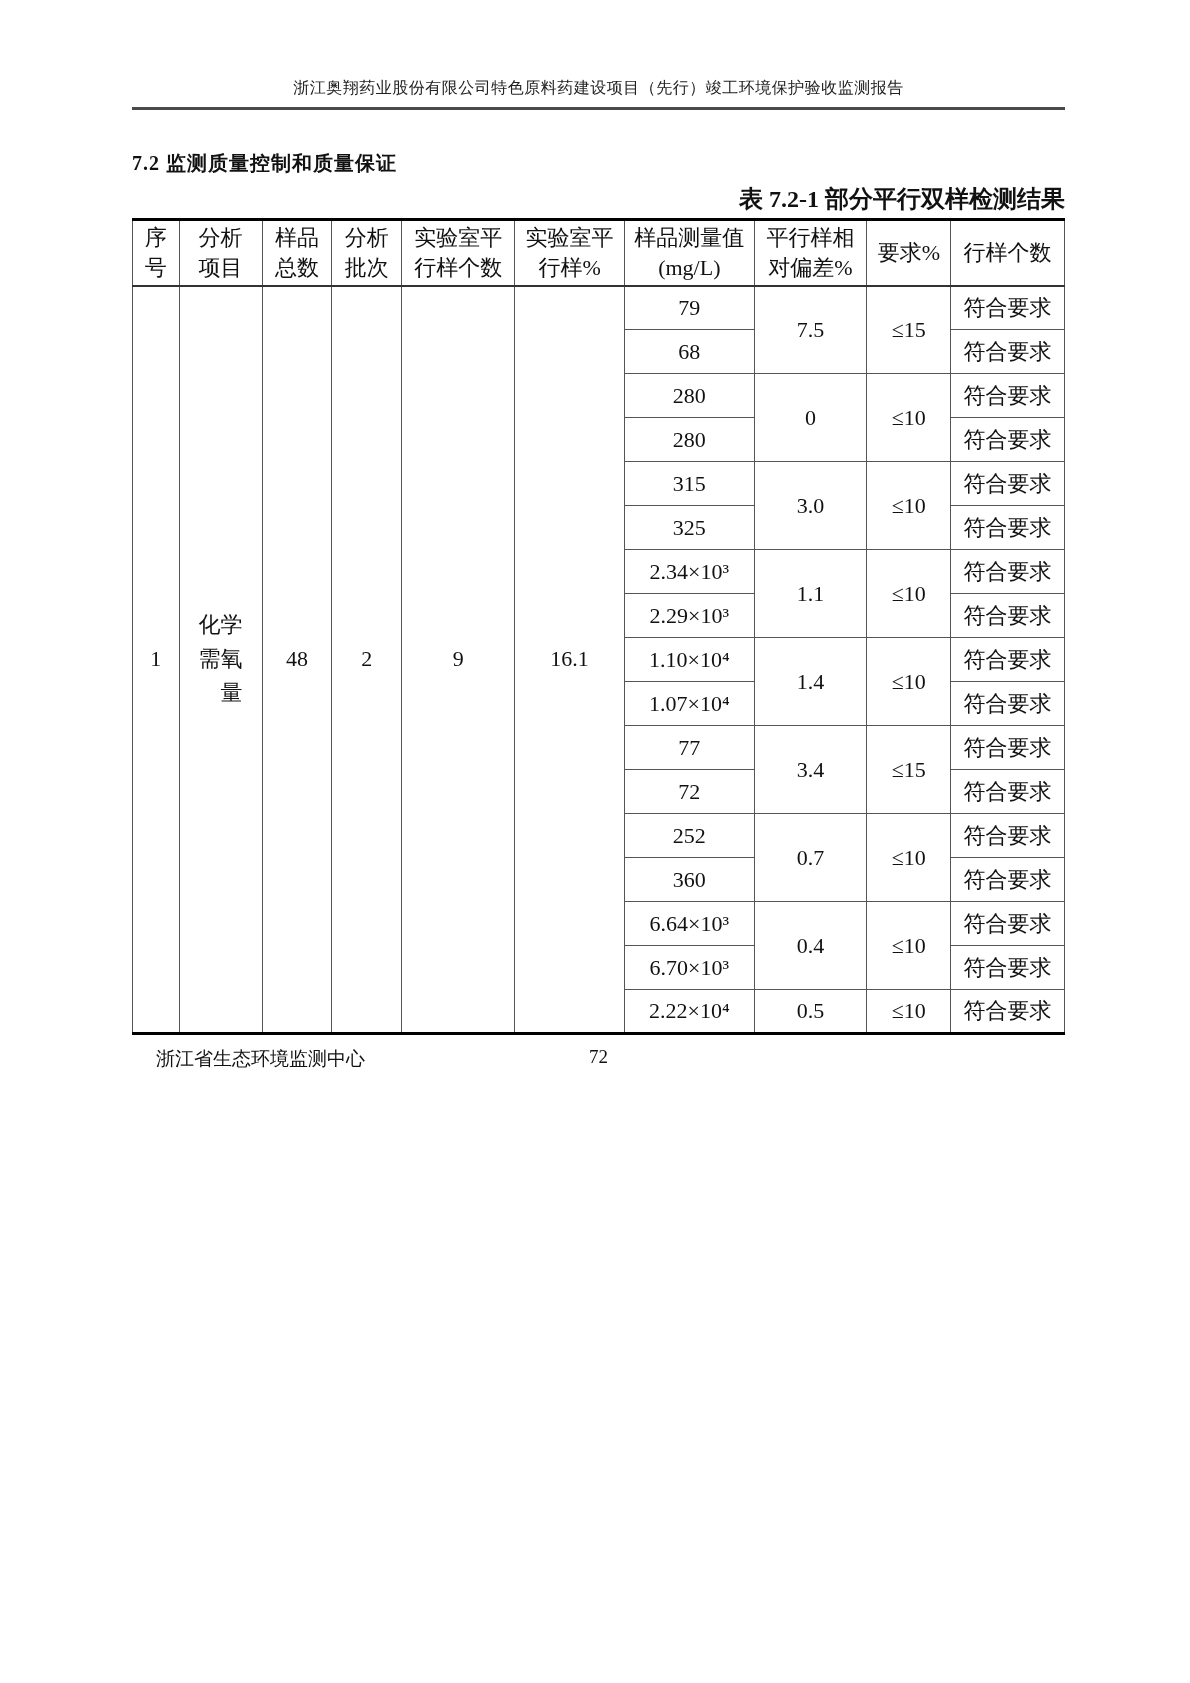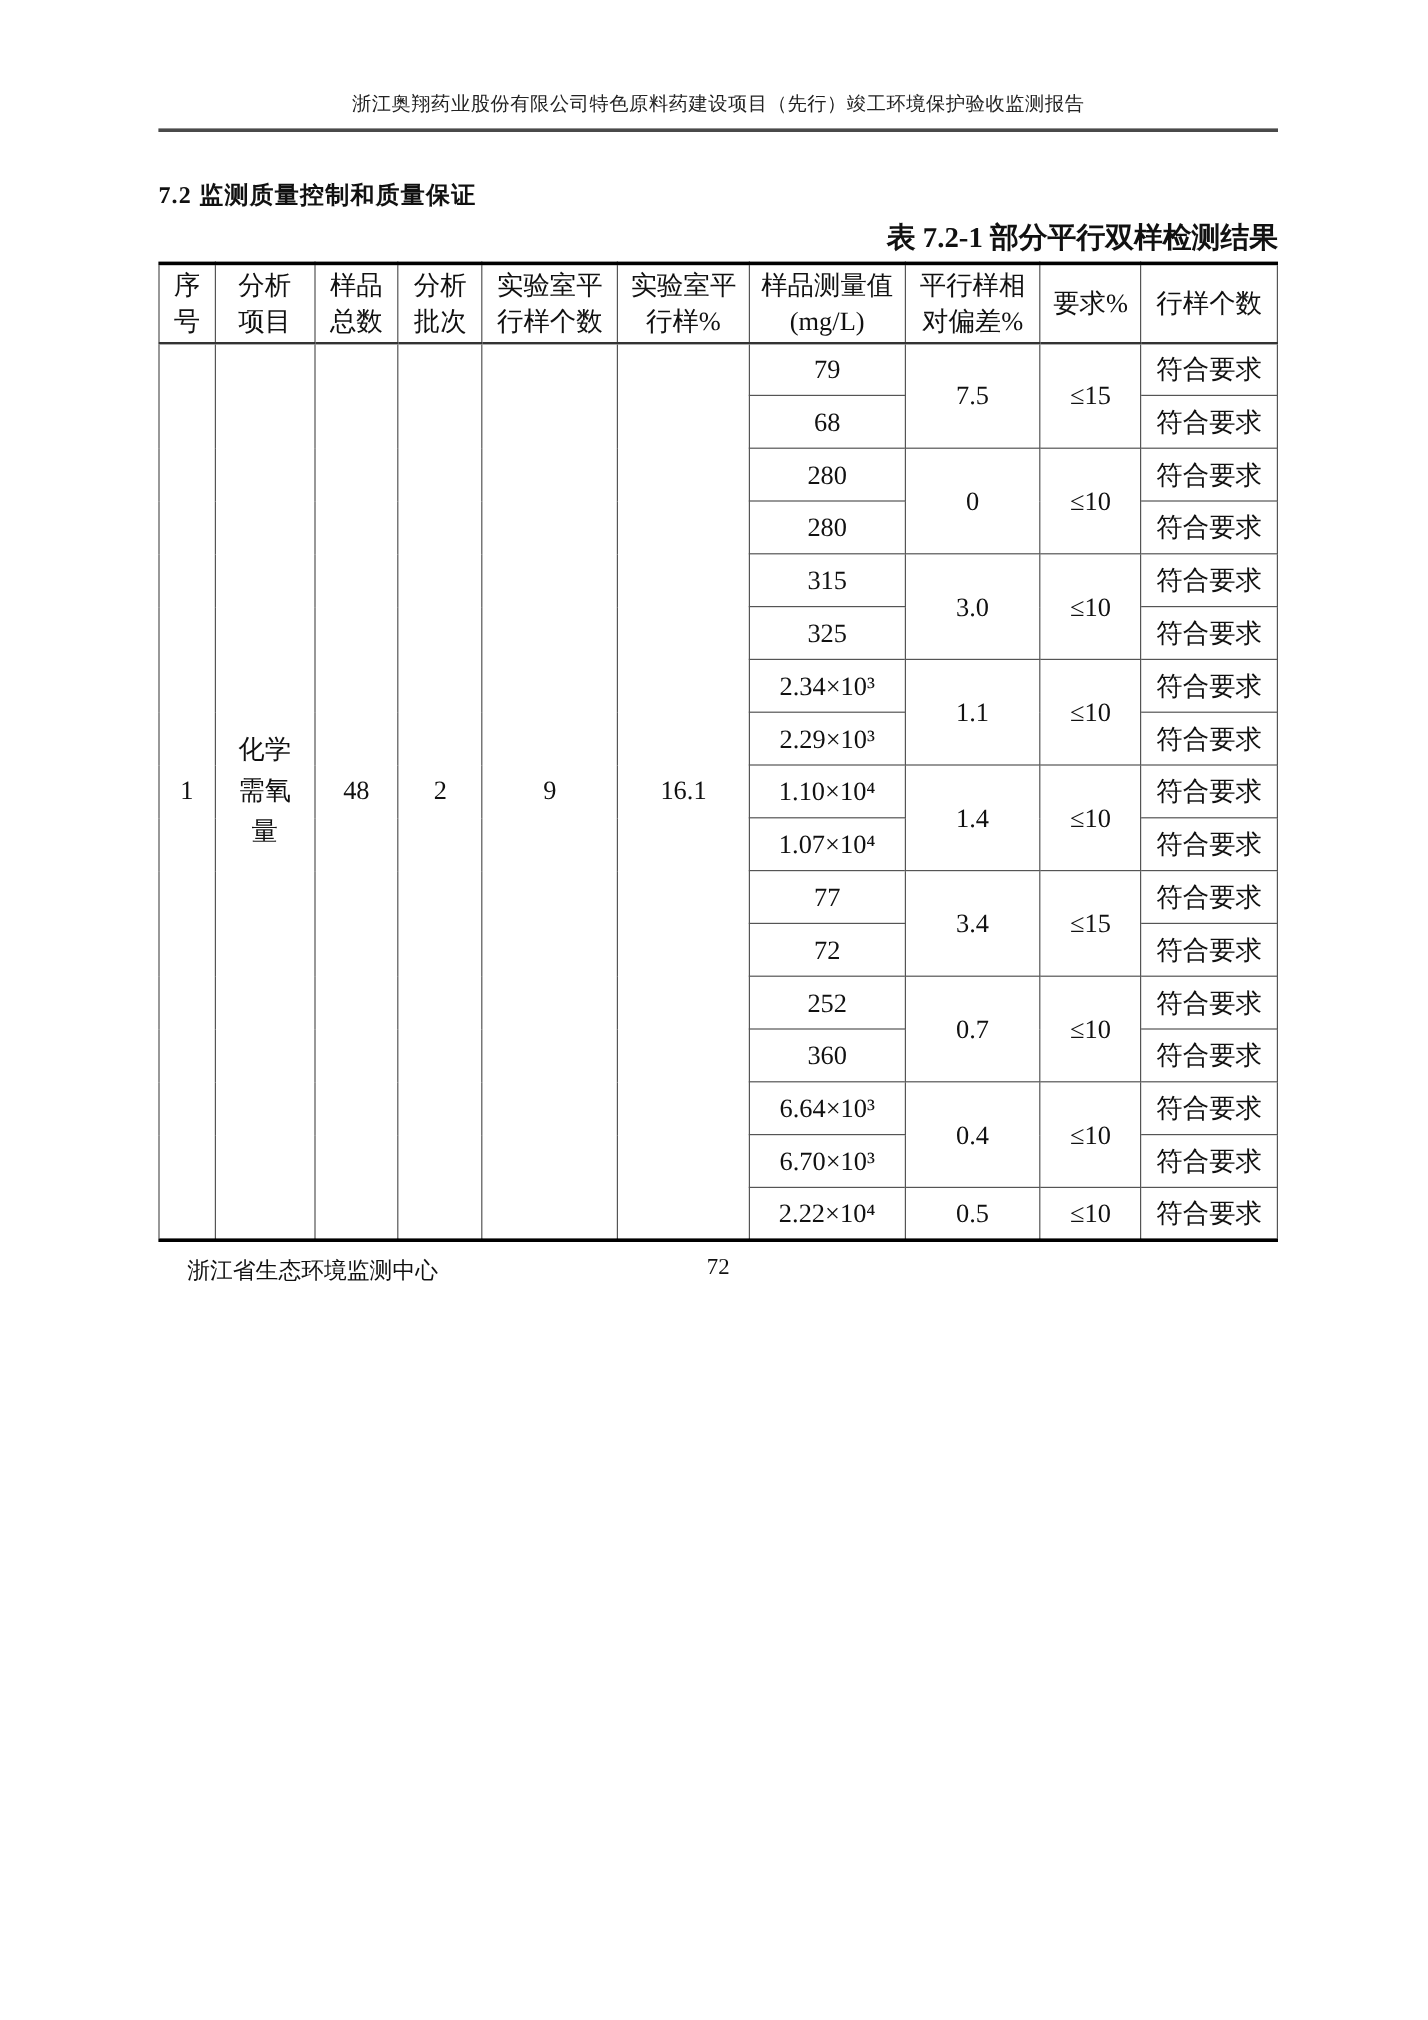--- a/index.html
+++ b/index.html
@@ -23,21 +23,21 @@
     font-size:22px; table-layout:fixed;
   }
   table.qc th, table.qc td {
     border:1px solid #555; text-align:center; vertical-align:middle;
     padding:0; font-weight:normal; overflow:hidden;
   }
   table.qc thead tr { height:66px; }
   table.qc thead th { line-height:30px; border-bottom:2px solid #333; }
   table.qc tbody tr { height:44px; }
   .hline { display:block; }
-  .item-inner { display:inline-block; width:2em; line-height:34px; text-indent:0; }
+  .item-inner { display:inline-block; width:2em; line-height:34px; text-indent:0;text-align:right; }
   .footer { position:relative; margin-top:11px; height:26px; font-size:19px; }
   .footer-org { position:absolute; left:24px; top:0; }
   .footer-page { position:absolute; left:0; right:0; top:0; text-align:center; }
   col.c-seq{width:5.0%} col.c-item{width:8.9%} col.c-total{width:7.5%} col.c-batch{width:7.5%}
   col.c-pcount{width:12.1%} col.c-ppct{width:11.8%} col.c-val{width:13.9%}
   col.c-dev{width:12.1%} col.c-req{width:9.0%} col.c-eval{width:12.2%}
 </style>
 </head>
 <body>
 

